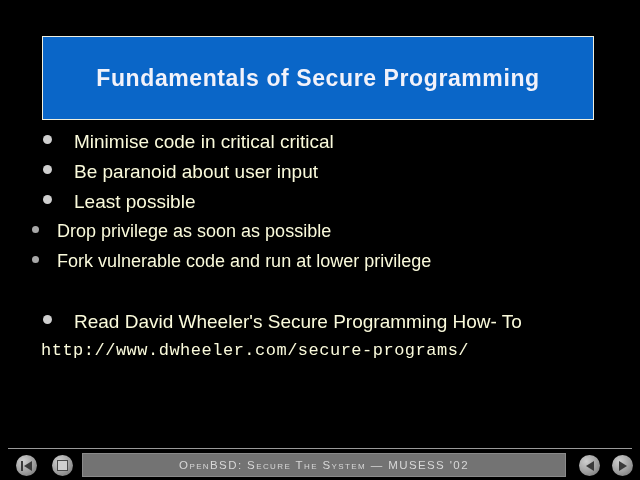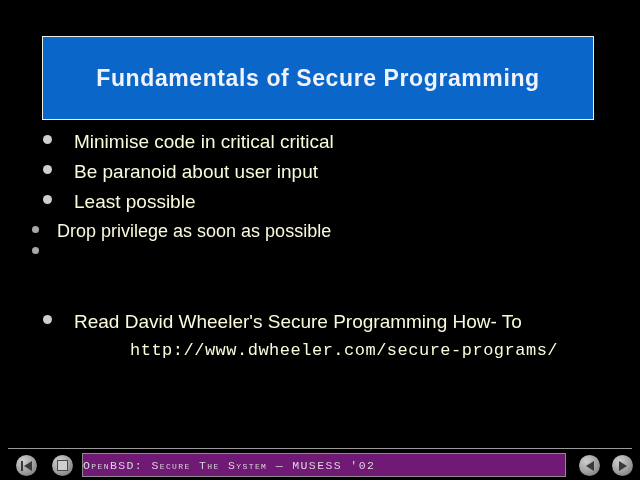--- a/index.html
+++ b/index.html
@@ -87,25 +87,24 @@
   .btext {
     color: #fbfbdc;
     white-space: nowrap;
   }
   .level1 .btext { font-size: 19px; }
   .level2 .btext { font-size: 18px; }
 
   .spacer-row { height: 30px; }
 
   .url-row {
-    padding-left: 86px;
+    padding-left: 41px;
     height: 28px;
     display: flex;
     align-items: baseline;
-    margin-left: 44px;
   }
   #url-text {
     color: #fbfbdc;
     font-family: "Liberation Mono", "DejaVu Sans Mono", monospace;
     font-size: 17px;
     letter-spacing: 0.5px;
     white-space: nowrap;
   }
 
   
@@ -166,25 +165,24 @@
   }
 
   #footer-title-box {
     position: absolute;
     left: 82px;
     top: 1px;
     width: 484px;
     height: 24px;
     border: 1px solid #8a8a8a;
     box-sizing: border-box;
-    background: #701a75;
+    background: #737373;
     display: flex;
     align-items: center;
-    justify-content: flex-start;
-    font-family: Liberation Mono, monospace;
+    justify-content: center;
   }
   #footer-title-text {
     color: #d8d8d8;
     font-size: 11.5px;
     font-variant: small-caps;
     letter-spacing: 1.4px;
     white-space: nowrap;
   }
 </style>
 </head>
@@ -213,20 +211,21 @@
       <span class="btext">Least possible</span>
     </div>
 
     <div class="bullet-row level2">
       <span class="dot"></span>
       <span class="btext">Drop privilege as soon as possible</span>
     </div>
 
     <div class="bullet-row level2">
       <span class="dot"></span>
+      <span class="btext">Fork vulnerable code and run at lower privilege</span>
     </div>
 
 
     <div class="spacer-row"></div>
 
     <div class="bullet-row level1">
       <span class="dot"></span>
       <span class="btext">Read David Wheeler's Secure Programming How- To</span>
     </div>
 

